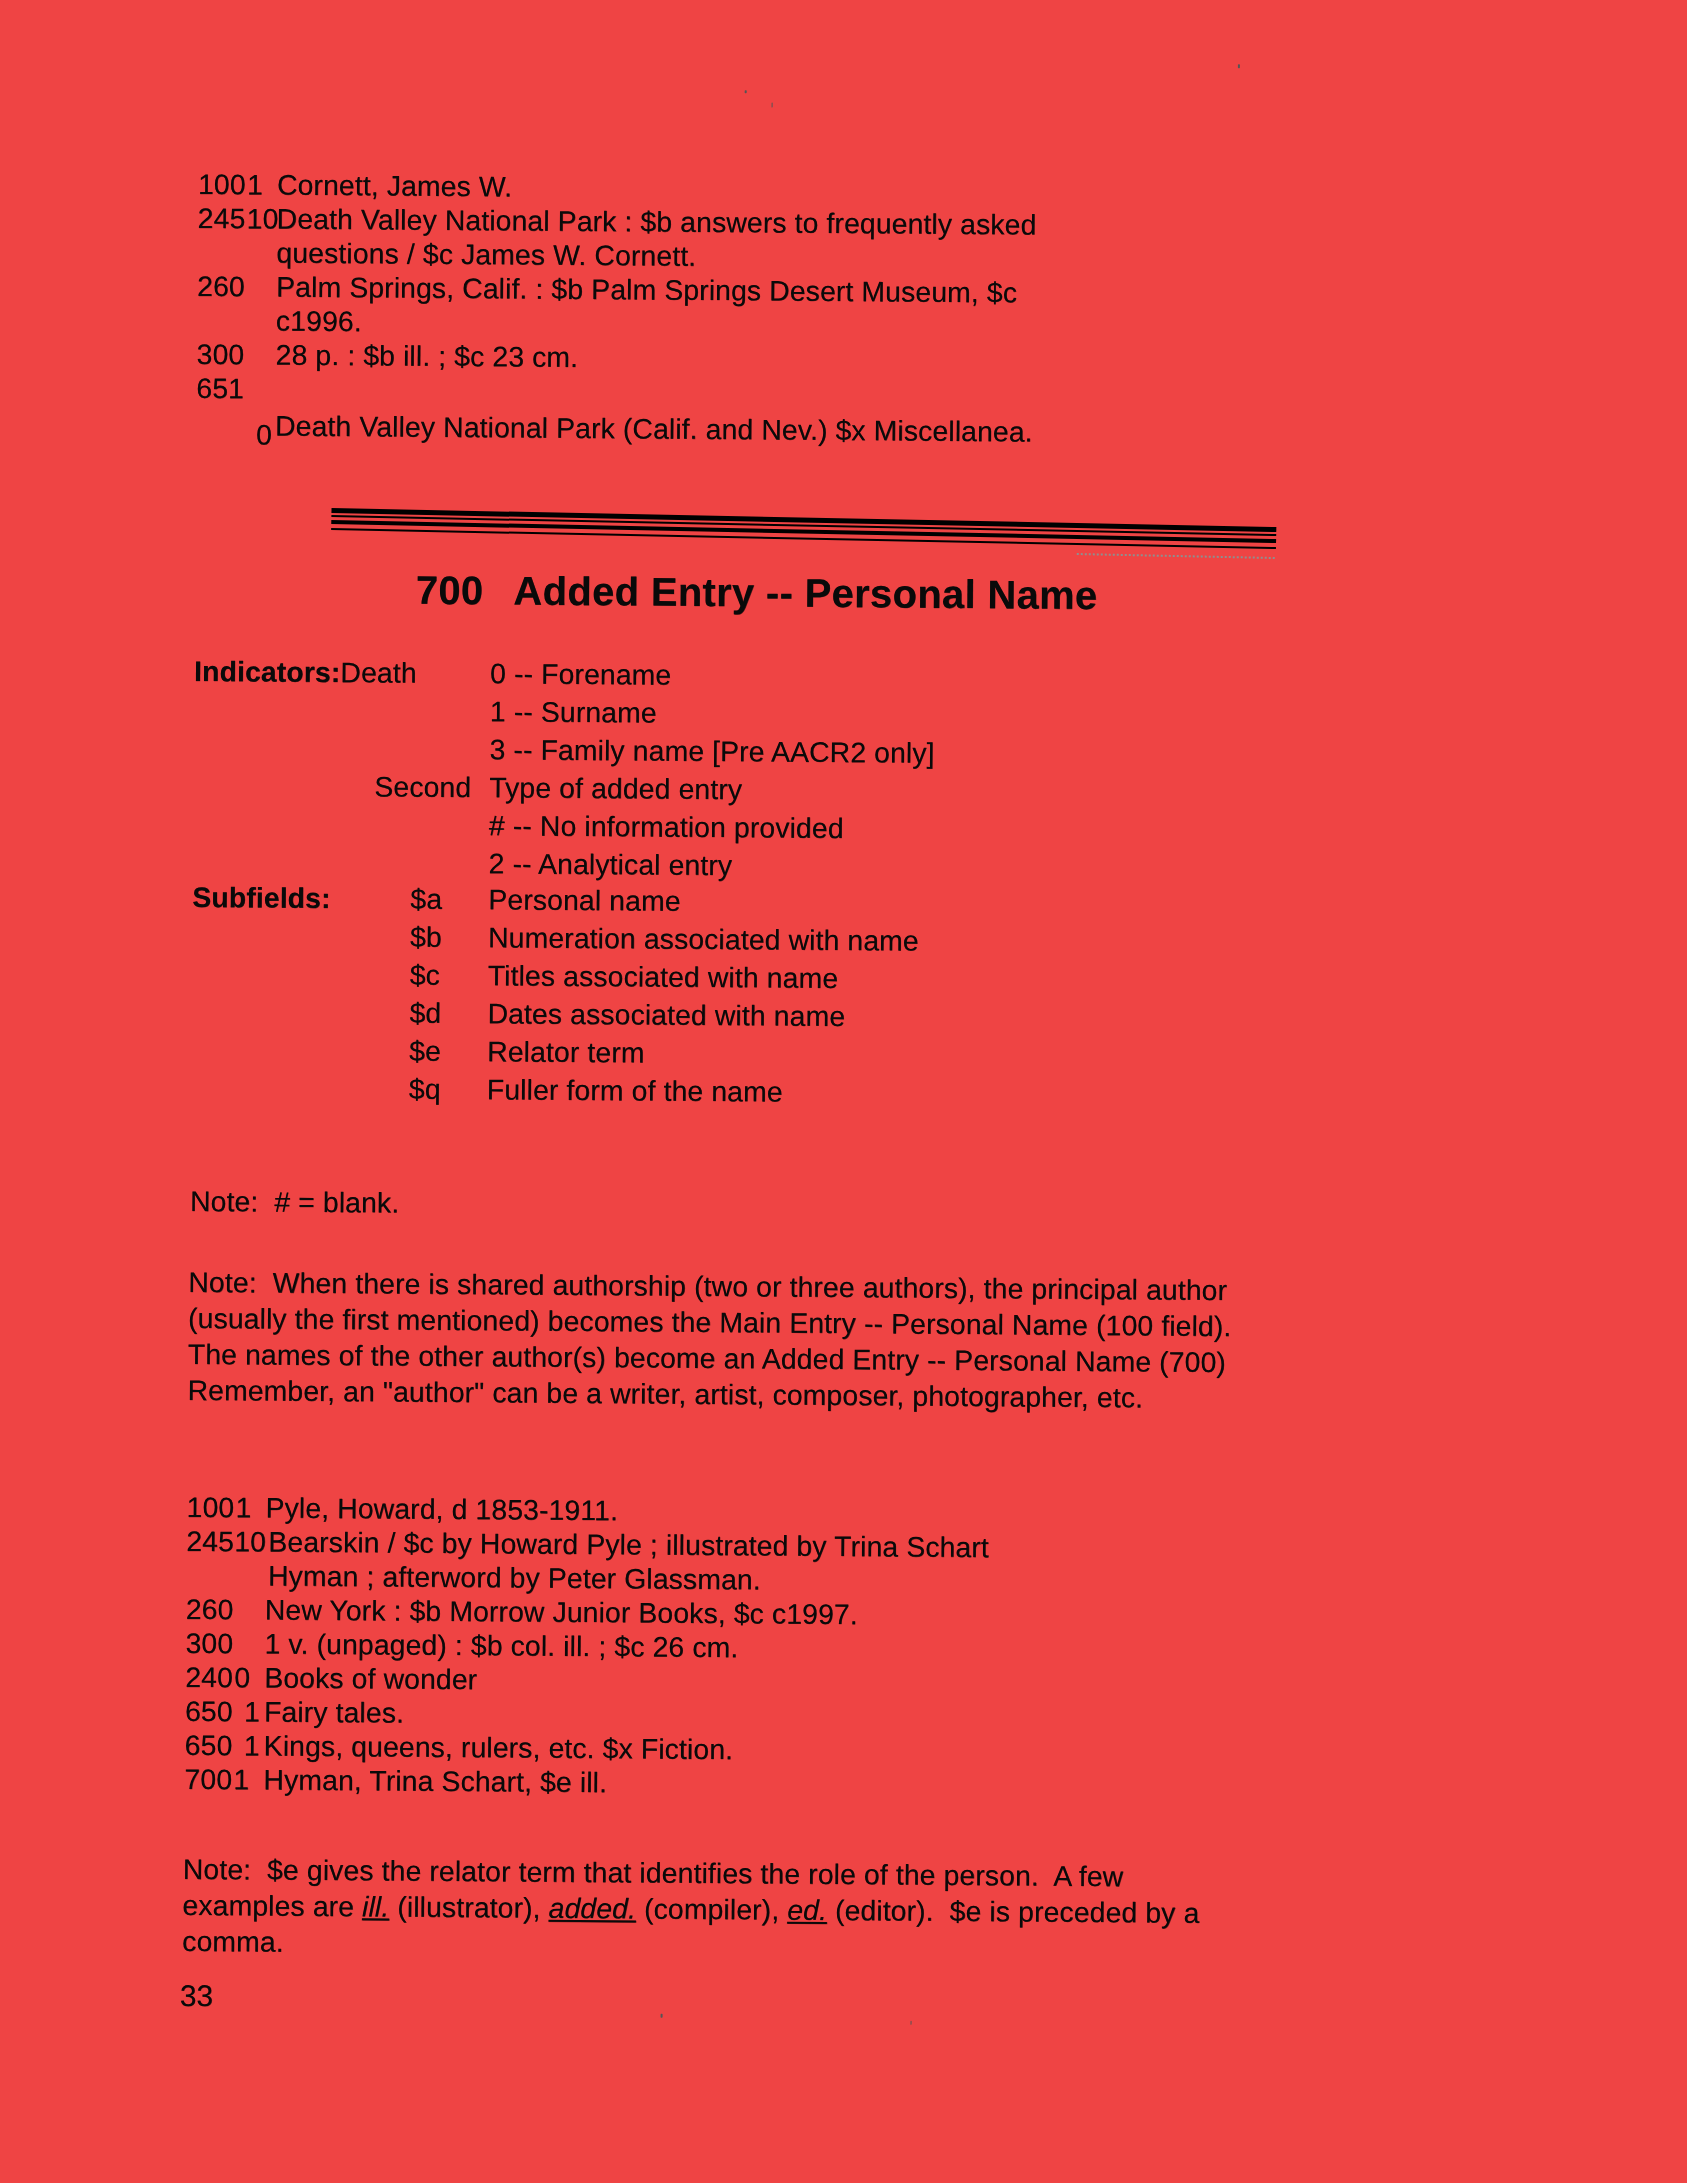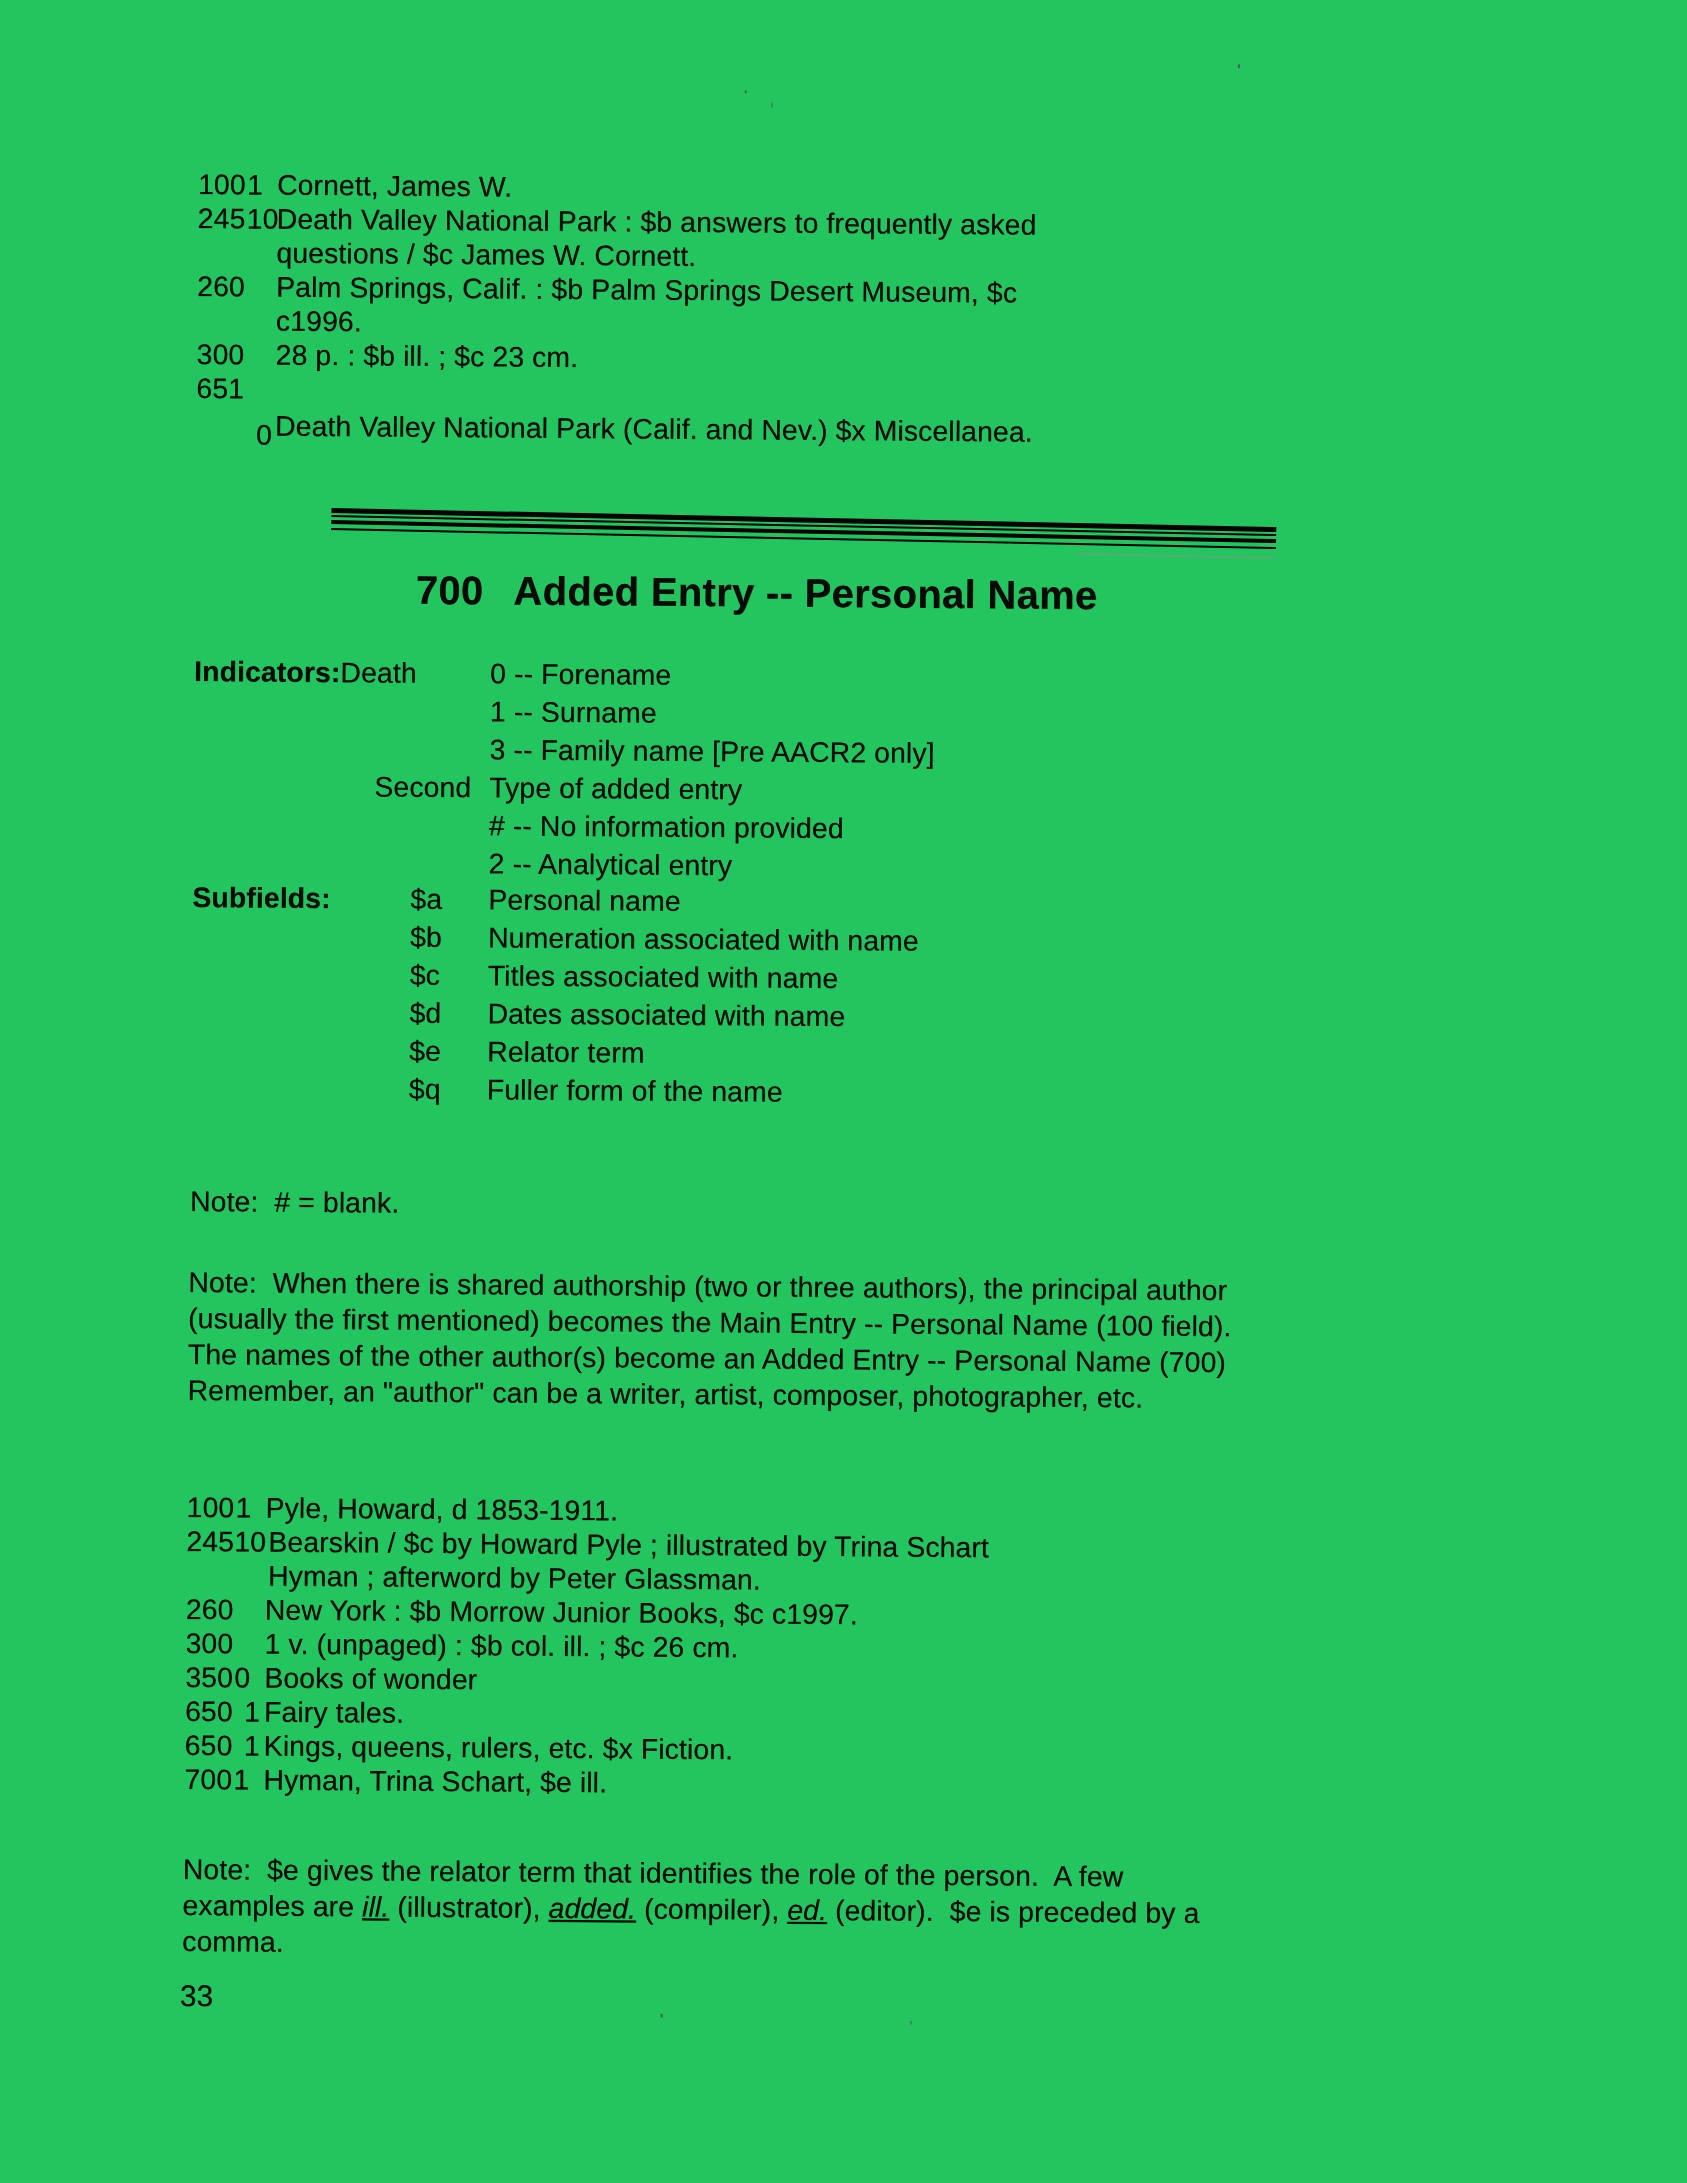--- a/index.html
+++ b/index.html
@@ -1,17 +1,17 @@
 <!DOCTYPE html>
 <html style="font-size:10.6px"><head>
 <meta charset="utf-8">
 <style>
   html,body { margin:0; padding:0; background:#e8e8e8; }
   .page {
-    position:relative; width:1687px; height:2183px; background:#22c55e;
+    position:relative; width:1687px; height:2183px; background:#ef4444;
     font-family:"Liberation Sans", sans-serif; color:#0a0a0a; overflow:hidden;
     text-shadow: 0.3px 0.3px 0.4px rgba(0,0,0,0.55);
   }
   .content { position:absolute; left:0; top:0; width:1687px; height:2183px;
     transform:rotate(0.45deg); transform-origin:198px 179px; }
   .block { position:absolute; }
 
   
   .record { font-size:28.4px; line-height:34px; letter-spacing:0.1px; }
   .rec-row { display:grid; grid-template-columns:49px 30px auto; align-items:start; }
@@ -193,21 +193,21 @@
         <span class="tag">260</span>
         <span class="ind"></span>
         <span class="ftext">New York : $b Morrow Junior Books, $c c1997.</span>
       </div>
       <div class="rec-row">
         <span class="tag">300</span>
         <span class="ind"></span>
         <span class="ftext">1 v. (unpaged) : $b col. ill. ; $c 26 cm.</span>
       </div>
       <div class="rec-row">
-        <span class="tag">350</span>
+        <span class="tag">240</span>
         <span class="ind">0</span>
         <span class="ftext">Books of wonder</span>
       </div>
       <div class="rec-row">
         <span class="tag">650</span>
         <span class="ind ind-r">1</span>
         <span class="ftext">Fairy tales.</span>
       </div>
       <div class="rec-row">
         <span class="tag">650</span>

